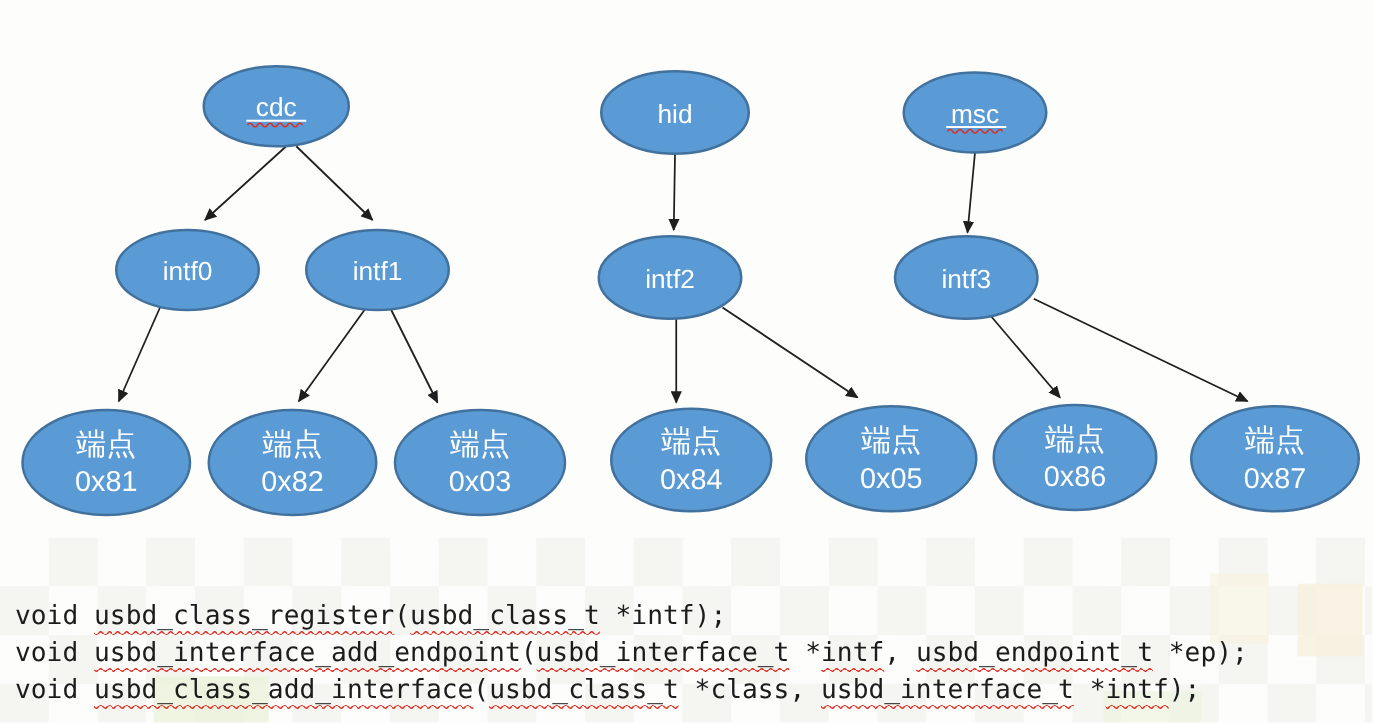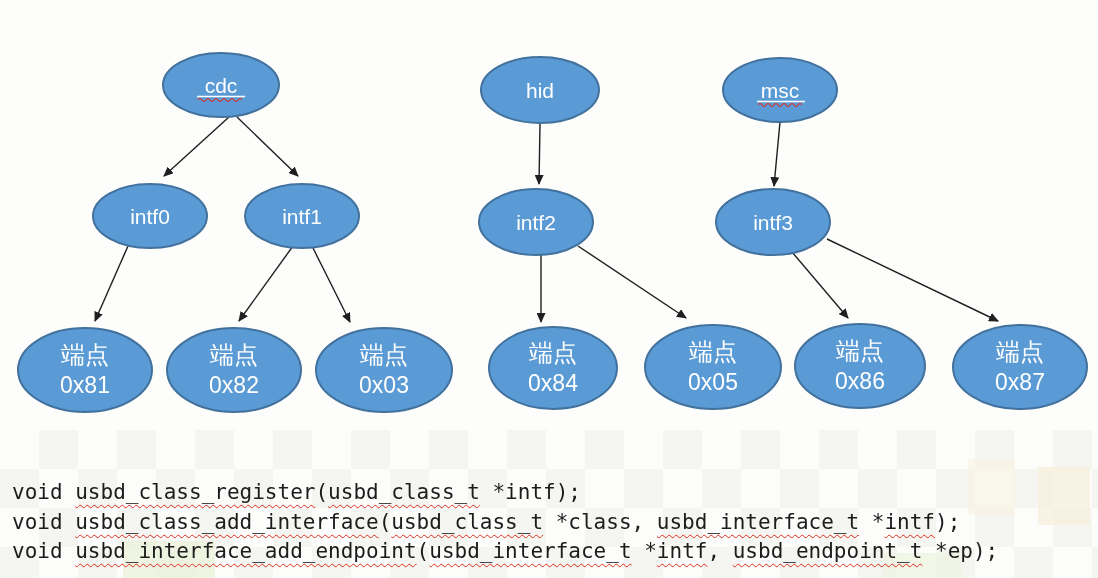--- a/index.html
+++ b/index.html
@@ -139,15 +139,15 @@
   </g>
   <g>
     <ellipse class="node" cx="1020" cy="367" rx="67" ry="42"></ellipse>
     <text class="nlabel lbl-ep-name" x="1020" y="360">端点</text>
     <text class="nlabel lbl-ep-addr" x="1020" y="390">0x87</text>
   </g>
 </svg>
 
 <div id="code-block">
     <div class="code-line"><span>void </span><span class="sq">usbd_class_register</span><span>(</span><span class="sq">usbd_class_t</span><span> *intf);</span></div>
+    <div class="code-line"><span>void </span><span class="sq">usbd_interface_add_endpoint</span><span>(</span><span class="sq">usbd_interface_t</span><span> *</span><span class="sq">intf</span><span>, </span><span class="sq">usbd_endpoint_t</span><span> *ep);</span></div>
     <div class="code-line"><span>void </span><span class="sq">usbd_class_add_interface</span><span>(</span><span class="sq">usbd_class_t</span><span> *class, </span><span class="sq">usbd_interface_t</span><span> *</span><span class="sq">intf</span><span>);</span></div>
-    <div class="code-line"><span>void </span><span class="sq">usbd_interface_add_endpoint</span><span>(</span><span class="sq">usbd_interface_t</span><span> *</span><span class="sq">intf</span><span>, </span><span class="sq">usbd_endpoint_t</span><span> *ep);</span></div>
   </div>
 
 </body></html>

